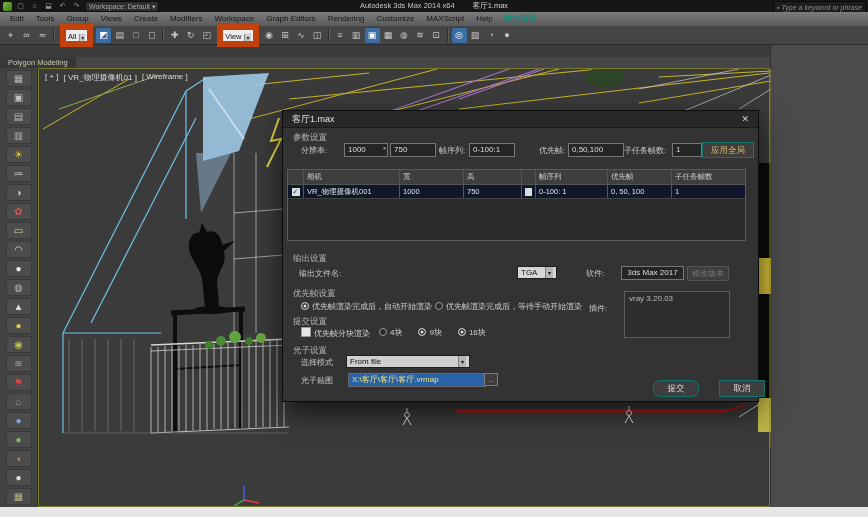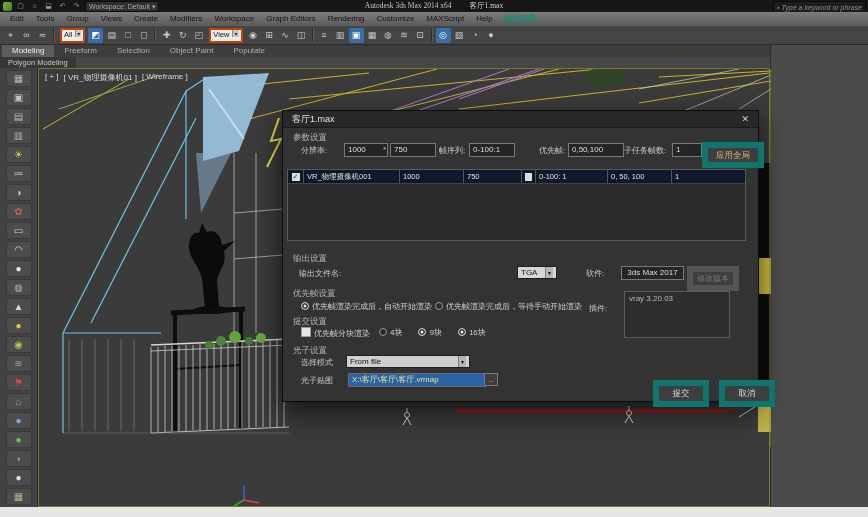--- a/index.html
+++ b/index.html
@@ -6,35 +6,35 @@
   #stage{position:relative;width:868px;height:517px;overflow:hidden;
     font-family:"Liberation Sans","DejaVu Sans",sans-serif;background:#3c3c3c;
     -webkit-font-smoothing:antialiased;}
   
   .titlebar{position:absolute;left:0;top:0;width:868px;height:12px;background:#161616;
     display:flex;align-items:center;gap:3px;padding:0 3px;box-sizing:border-box;color:#bbb;font-size:7.5px;}
   .logo{width:9px;height:9px;background:linear-gradient(135deg,#7fb441,#3e7d1e);border-radius:2px;flex:0 0 auto;}
   .qat{width:11px;height:10px;text-align:center;line-height:10px;font-size:7px;color:#9a9a9a;}
   .wsbox{background:#2e2e2e;border:1px solid #0c0c0c;color:#a8a8a8;font-size:7px;padding:0 3px;height:9px;line-height:9px;}
   .titlecenter{position:absolute;left:0;right:0;top:0;height:12px;text-align:center;line-height:12px;color:#c6c6c6;pointer-events:none;}
-  .titlecenter span{pointer-events:auto;font-family:Liberation Serif, serif;}
+  .titlecenter span{pointer-events:auto;}
   .doctitle{margin-left:16px;color:#d2d2d2;}
   .searchbox{position:absolute;right:2px;top:1px;height:10px;display:flex;align-items:center;gap:2px;
     background:#1d1d1d;border:1px solid #090909;padding:0 3px;color:#8b8b8b;font-size:7px;font-style:italic;max-width:96px;overflow:hidden;white-space:nowrap;}
   .menubar{position:absolute;left:0;top:12px;width:868px;height:13px;
     background:linear-gradient(#7d7d7d,#5c5c5c);display:flex;align-items:flex-start;padding:0 4px;box-sizing:border-box;}
   .menu-item{font-size:8px;color:#141414;padding:0 6px;line-height:13px;white-space:nowrap;}
   .menu-item.accent{font-weight:bold;}
   .toolbar{position:absolute;left:0;top:25px;width:868px;height:20px;background:#454545;
     border-top:1px solid #5e5e5e;border-bottom:1px solid #2b2b2b;display:flex;align-items:center;padding:0 3px;box-sizing:border-box;gap:1px;}
   .tb-icon{width:15px;height:15px;text-align:center;line-height:15px;font-size:9px;color:#c9c9c9;border-radius:2px;}
   .tb-icon.hl{background:#3a6ea5;color:#fff;}
   .tb-sep{width:1px;height:14px;background:#2e2e2e;border-right:1px solid #5a5a5a;margin:0 2px;}
-  .tb-select{height:11px;background:#ececec;border:2px solid #c2410c;color:#111;font-size:7.5px;
-    display:flex;align-items:flex-start;padding:0 2px;gap:3px;margin:0 2px;}
+  .tb-select{height:11px;background:#ececec;border:6px solid #c2410c;color:#111;font-size:7.5px;
+    display:flex;align-items:flex-end;padding:0 2px;gap:3px;margin:0 2px;}
   .tb-select .arr{font-size:6px;color:#333;background:#c9c9c9;border-left:1px solid #8a8a8a;padding:0 1px;}
   .ribbontabs{position:absolute;left:0;top:45px;width:770px;height:12px;background:#3d3d3d;display:flex;align-items:flex-end;padding:0 2px;box-sizing:border-box;}
   .rtab{font-size:8px;color:#aeaeae;padding:0 10px;line-height:12px;}
   .rtab.active{background:#5d5d5d;color:#ececec;}
   .polyrow{position:absolute;left:0;top:57px;width:770px;height:11px;background:#464646;display:flex;}
   .polytab{background:#373737;color:#c9c9b4;font-size:7.5px;line-height:11px;padding:0 8px;}
   
   .leftstrip{position:absolute;left:0;top:68px;width:38px;height:439px;background:#424242;
     border-right:1px solid #2c2c2c;display:flex;flex-direction:column;align-items:center;padding-top:2px;box-sizing:border-box;}
   .ltb-icon{width:24px;height:17px;margin-bottom:2px;background:#4c4c4c;border:1px solid #3a3a3a;border-radius:2px;
@@ -50,21 +50,21 @@
   .dialog>*{position:absolute;}
   .dlg-title{left:0;top:0;width:100%;height:17px;background:#282828;border-bottom:1px solid #1a1a1a;
     display:flex;align-items:center;padding:0 9px;box-sizing:border-box;color:#e0e0e0;font-size:9px;}
   .dlg-close{margin-left:auto;color:#cfcfcf;font-size:9px;}
   .sec{color:#b5b5b5;font-size:8.5px;}
   .lb{color:#c8c8c8;white-space:nowrap;}
   .inp{background:#252525;border:1px solid #787878;color:#ddd;font-size:8px;height:12px;line-height:12px;
     padding:0 3px;box-sizing:content-box;overflow:hidden;white-space:nowrap;}
   .inp.focus{border-color:#5584b8;}
   .inp.selblue{background:#2a62a8;color:#ece27a;border-color:#6a6a6a;}
-  .btn{background:#3e3e3e;border:6px solid #0f766e;color:#ddd;text-align:center;font-size:8.5px;}
+  .btn{background:#3e3e3e;border:1px solid #0f766e;color:#ddd;text-align:center;font-size:8.5px;}
   .btn.warm{color:#ddb96a;}
   .btn.disabled{border-color:#555;color:#777;}
   .sel{background:#d6d6d6;border:1px solid #1f1f1f;color:#111;display:flex;align-items:center;height:13px;box-sizing:border-box;padding:0 3px;}
   .sel .arr{margin-left:auto;font-size:6px;background:#b5b5b5;border-left:1px solid #7e7e7e;padding:0 2px;align-self:stretch;display:flex;align-items:center;}
   
   .jtable{left:4px;top:58px;width:459px;height:72px;border:1px solid #5a5a5a;background:#2b2b2b;box-sizing:border-box;}
   .jrow{display:flex;width:100%;box-sizing:border-box;}
   .jrow.head{background:#3e3e3e;height:15px;border-bottom:1px solid #555;}
   .jrow.data{background:#0f172a;height:14px;border-bottom:1px solid #424242;color:#e2e2e2;}
   .th,.td{padding:0 3px;box-sizing:border-box;border-right:1px solid #555;overflow:hidden;white-space:nowrap;
@@ -153,27 +153,20 @@
       <span class="tb-icon">◍</span>
       <span class="tb-icon">≋</span>
       <span class="tb-icon">⊡</span>
       <span class="tb-sep"></span>
       <span class="tb-icon hl">◎</span>
       <span class="tb-icon">▧</span>
       <span class="tb-icon">◔</span>
       <span class="tb-icon">●</span>
     </div>
 
-  <div class="ribbontabs">
-      <span class="rtab active">Modeling</span>
-      <span class="rtab">Freeform</span>
-      <span class="rtab">Selection</span>
-      <span class="rtab">Object Paint</span>
-      <span class="rtab">Populate</span>
-    </div>
   <div class="polyrow">
     <span class="polytab">Polygon Modeling</span>
   </div>
 
   <div class="leftstrip">
       <div class="ltb-icon" style="color: rgb(184, 184, 184);">▦</div>
       <div class="ltb-icon" style="color: rgb(196, 196, 196);">▣</div>
       <div class="ltb-icon" style="color: rgb(189, 189, 189);">▤</div>
       <div class="ltb-icon" style="color: rgb(176, 176, 176);">▥</div>
       <div class="ltb-icon" style="color: rgb(230, 207, 74);">☀</div>
@@ -349,20 +342,30 @@
     <span class="inp" style="left:107px;top:32px;width:38px;">750</span>
     <span class="lb" style="left:156px;top:34px;">帧序列:</span>
     <span class="inp" style="left:186px;top:32px;width:38px;">0-100:1</span>
     <span class="lb" style="left:256px;top:34px;">优先帧:</span>
     <span class="inp" style="left:285px;top:32px;width:48px;">0,50,100</span>
     <span class="lb" style="left:341px;top:34px;">子任务帧数:</span>
     <span class="inp" style="left:389px;top:32px;width:22px;">1</span>
     <span class="btn warm" style="left:419px;top:31px;width:50px;height:14px;line-height:14px;">应用全局</span>
 
     <div class="jtable">
+      <div class="jrow head">
+          <span class="th c0"></span>
+          <span class="th c1">相机</span>
+          <span class="th c2">宽</span>
+          <span class="th c3">高</span>
+          <span class="th c4"></span>
+          <span class="th c5">帧序列</span>
+          <span class="th c6">优先帧</span>
+          <span class="th c7">子任务帧数</span>
+        </div>
       <div class="jrow data">
           <span class="td c0">
             <span class="cb">✓</span>
           </span>
           <span class="td c1">VR_物理摄像机001</span>
           <span class="td c2">1000</span>
           <span class="td c3">750</span>
           <span class="td c4">
             <span class="cb"></span>
           </span>
@@ -395,18 +398,18 @@
     <span class="sec" style="left:10px;top:234px;">光子设置</span>
     <span class="lb" style="left:18px;top:246px;">选择模式</span>
     <span class="sel" style="left:63px;top:244px;width:124px;background:#cfcfcf;">
         <span>From file</span>
         <span class="arr">▾</span>
       </span>
     <span class="lb" style="left:18px;top:264px;">光子贴图</span>
     <span class="inp selblue" style="left:65px;top:262px;width:130px;">X:\客厅\客厅\客厅.vrmap</span>
     <span class="browse" style="left:201px;top:262px;">..</span>
 
-    <span class="btn" style="left:370px;top:269px;width:44px;height:15px;line-height:15px;">提交</span>
+    <span class="btn" style="left:370px;top:269px;width:44px;height:15px;line-height:15px;border-radius:7px;">提交</span>
     <span class="btn" style="left:436px;top:269px;width:44px;height:15px;line-height:15px;">取消</span>
   </div>
 
   <div class="bottomstrip"></div>
 </div>
 
 </body></html>

